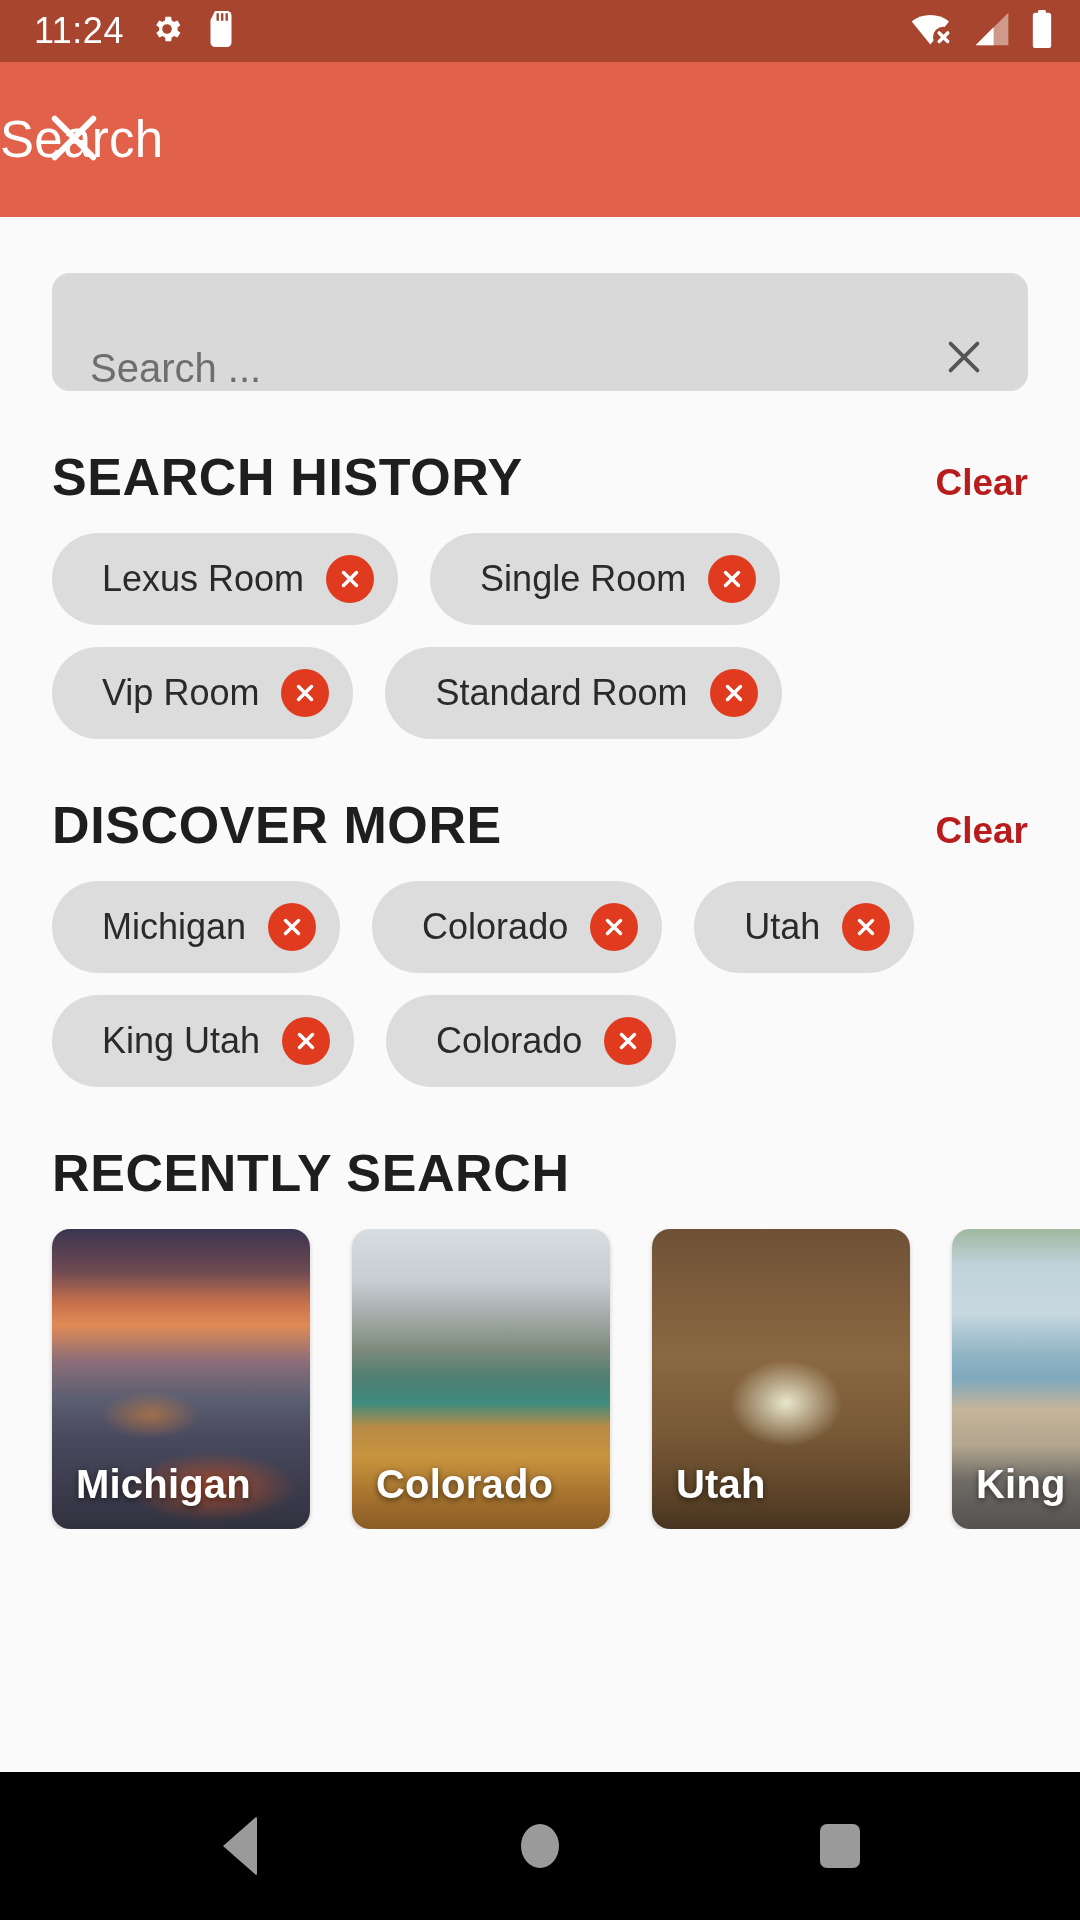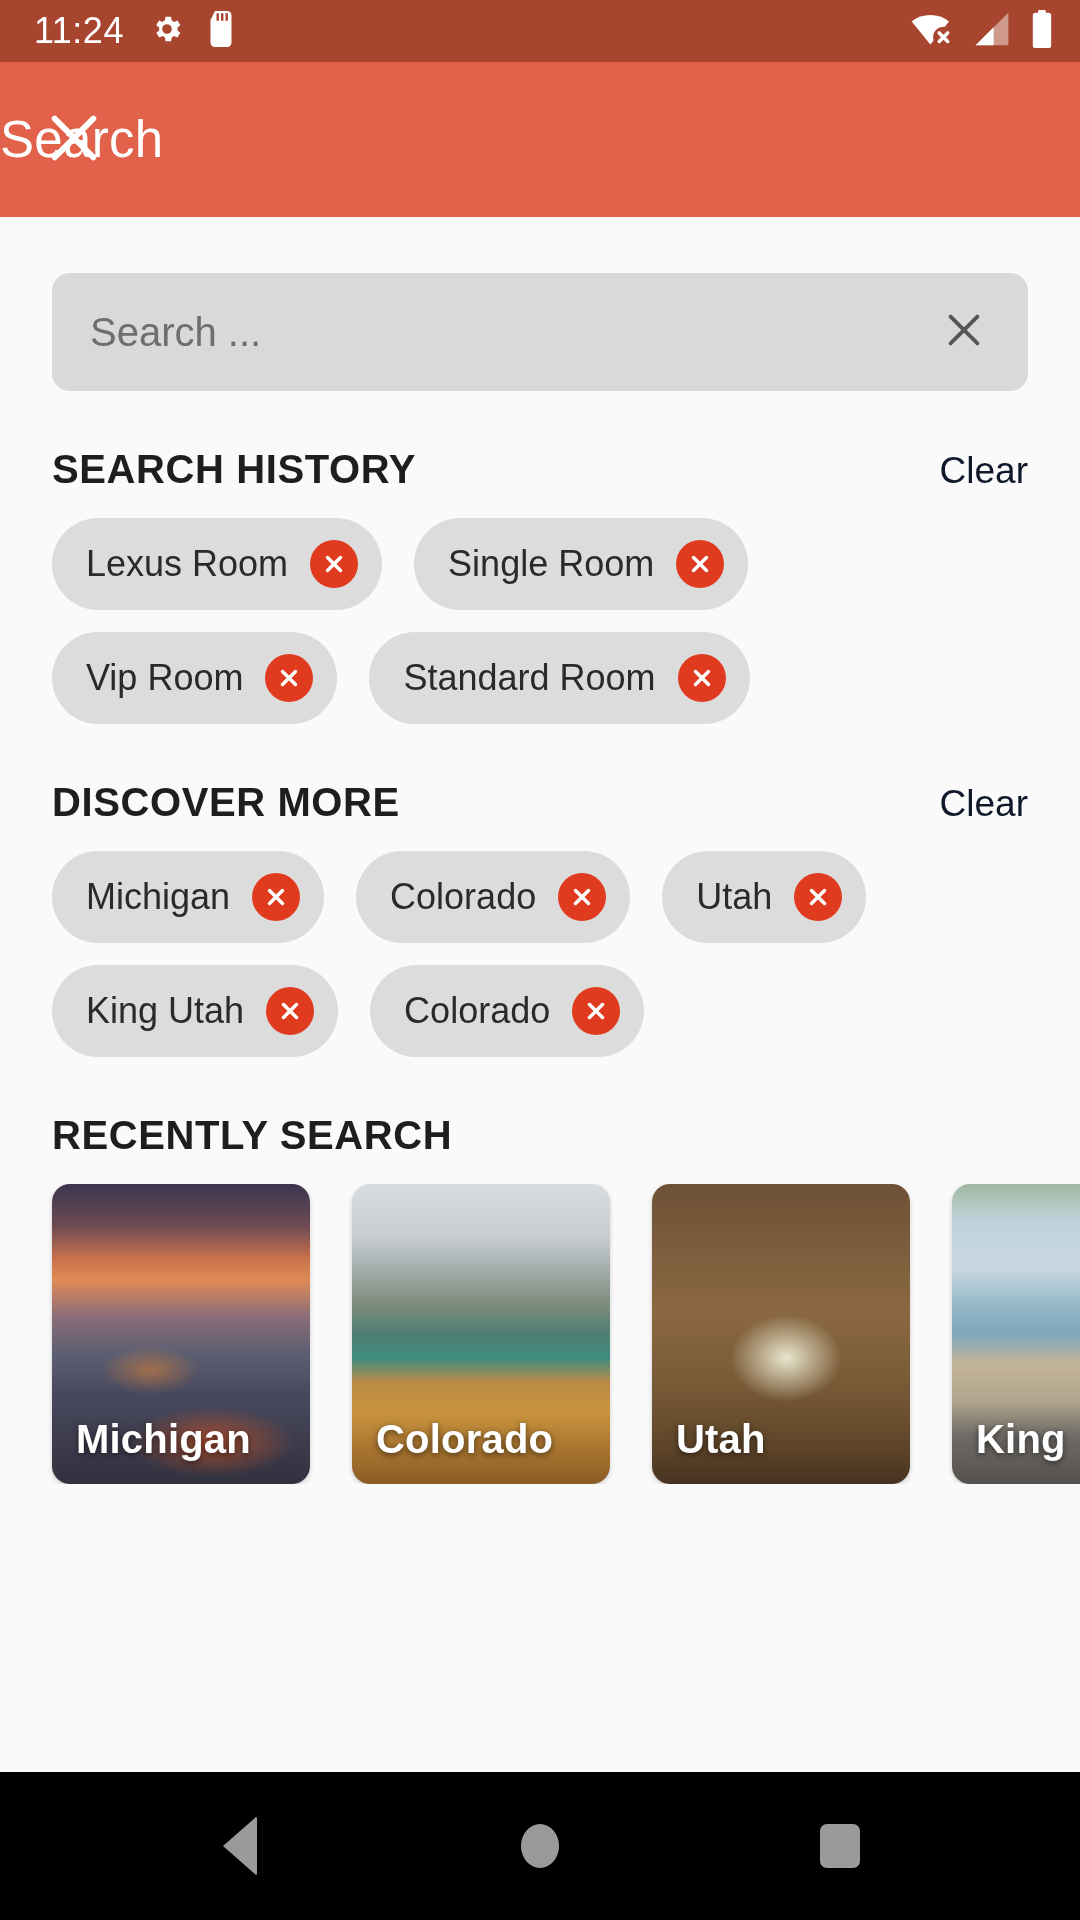--- a/index.html
+++ b/index.html
@@ -67,21 +67,21 @@
     overflow:hidden;
     position:relative;
   }
 
   
   .search-wrap { padding:56px 52px 0 52px; }
   .search-field {
     height:118px;
     background:#D9D9D9;
     border-radius:18px;
-    display:flex; align-items:center;
+    display:flex; align-items:flex-end;
     padding:0 32px 0 38px;
   }
   .search-input {
     flex:1 1 auto;
     border:none; outline:none; background:transparent;
     font-family:"Liberation Sans", sans-serif;
     font-size:40px;
     color:#3B3B3B;
   }
   .search-input::placeholder { color:#6E6E6E; }
@@ -92,47 +92,48 @@
   }
 
   
   .section-head {
     display:flex; align-items:baseline; justify-content:space-between;
     padding:0 52px;
     margin-top:56px;
     margin-bottom:26px;
   }
   .section-title {
-    font-size:40px;
+    font-size:52px;
     font-weight:700;
     color:#1E1E1E;
     letter-spacing:.6px;
   }
   .section-clear {
     font-size:37px;
-    color:#0f172a;
-    cursor:pointer;
-    font-weight:400;
+    color:#b91c1c;
+    cursor:pointer;
+    font-weight:700;
   }
 
   
   .chip-rows { padding:0 52px; }
   .chip-row { display:flex; gap:32px; margin-bottom:22px; }
   .chip {
     height:92px;
     background:#DCDCDC;
     border-radius:46px;
     display:inline-flex; align-items:center;
     padding:0 24px 0 34px;
     cursor:pointer;
   }
   .chip-label {
     font-size:36px;
     color:#2A2A2A;
     white-space:nowrap;
+    margin-left:16px;
   }
   .chip-del {
     width:48px; height:48px;
     border-radius:50%;
     background:#E03B1F;
     margin-left:22px;
     display:flex; align-items:center; justify-content:center;
     flex:0 0 48px;
     cursor:pointer;
   }

